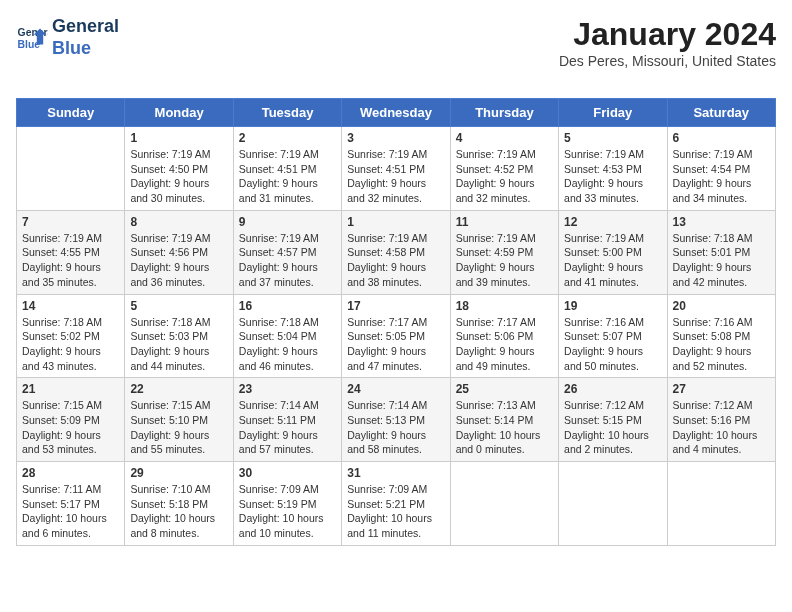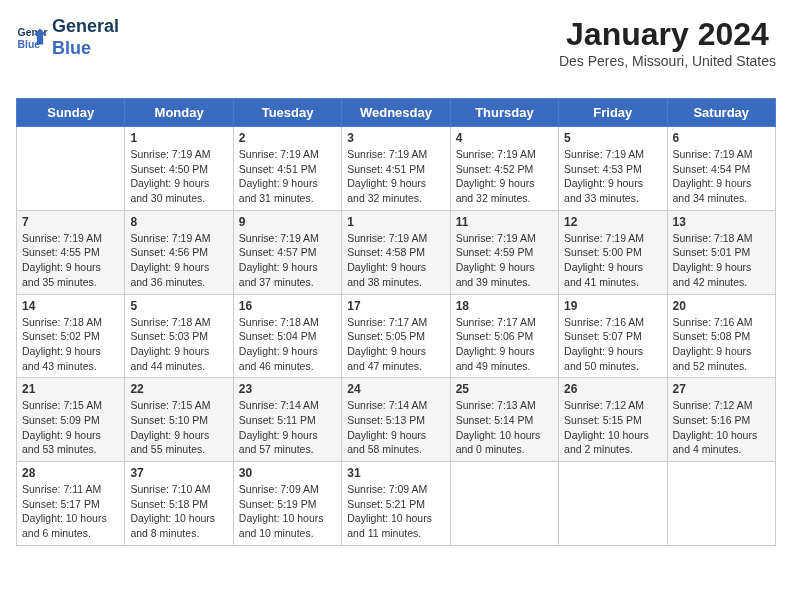--- a/index.html
+++ b/index.html
@@ -28,21 +28,21 @@
     }
     .logo-text span {
       color: #1a3a5c;
     }
     .logo-icon {
       width: 32px;
       height: 32px;
       margin-right: 4px;
     }
     .title-block {
-      text-align: center;
+      text-align: right;
     }
     .month-title {
       font-size: 32px;
       font-weight: bold;
       color: #222;
     }
     .location-title {
       font-size: 14px;
       color: #444;
     }
@@ -241,21 +241,21 @@
           <span class="day-number">27</span>
           <div class="day-info">Sunrise: 7:12 AM<br>Sunset: 5:16 PM<br>Daylight: 10 hours and 4 minutes.</div>
         </td>
       </tr>
       <tr>
         <td>
           <span class="day-number">28</span>
           <div class="day-info">Sunrise: 7:11 AM<br>Sunset: 5:17 PM<br>Daylight: 10 hours and 6 minutes.</div>
         </td>
         <td>
-          <span class="day-number">37</span>
+          <span class="day-number">29</span>
           <div class="day-info">Sunrise: 7:10 AM<br>Sunset: 5:18 PM<br>Daylight: 10 hours and 8 minutes.</div>
         </td>
         <td>
           <span class="day-number">30</span>
           <div class="day-info">Sunrise: 7:09 AM<br>Sunset: 5:19 PM<br>Daylight: 10 hours and 10 minutes.</div>
         </td>
         <td>
           <span class="day-number">31</span>
           <div class="day-info">Sunrise: 7:09 AM<br>Sunset: 5:21 PM<br>Daylight: 10 hours and 11 minutes.</div>
         </td>

